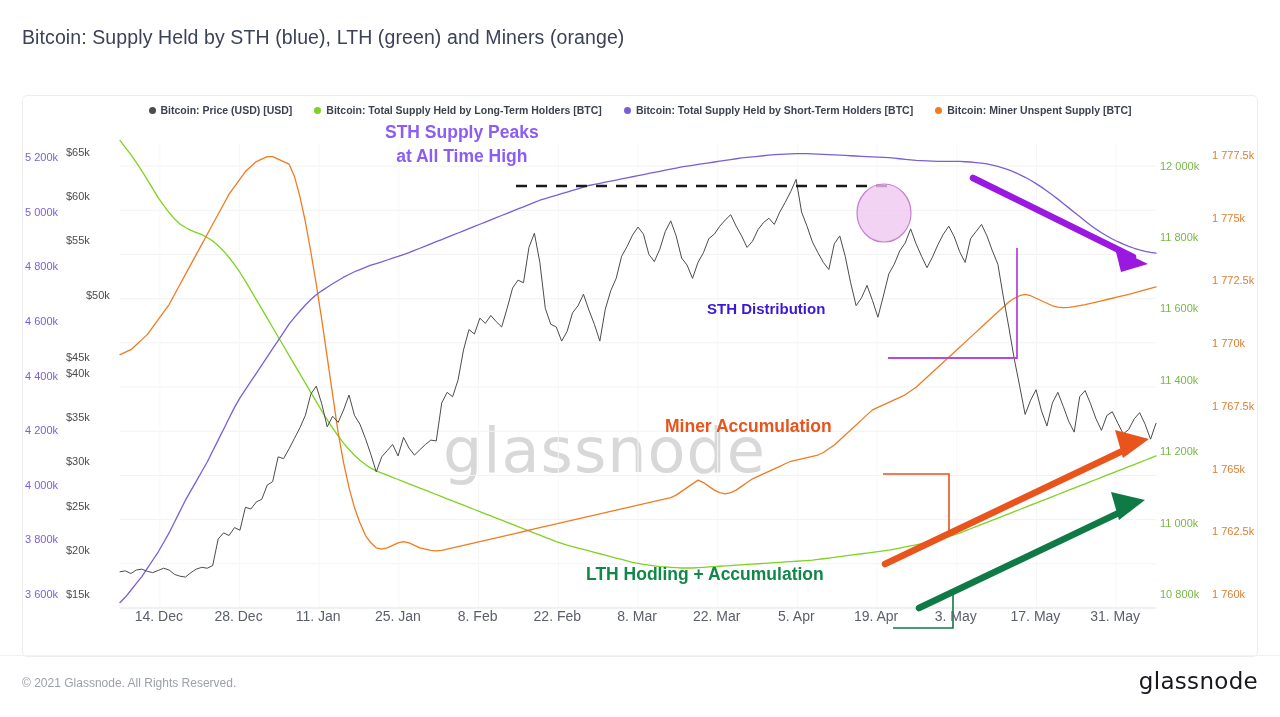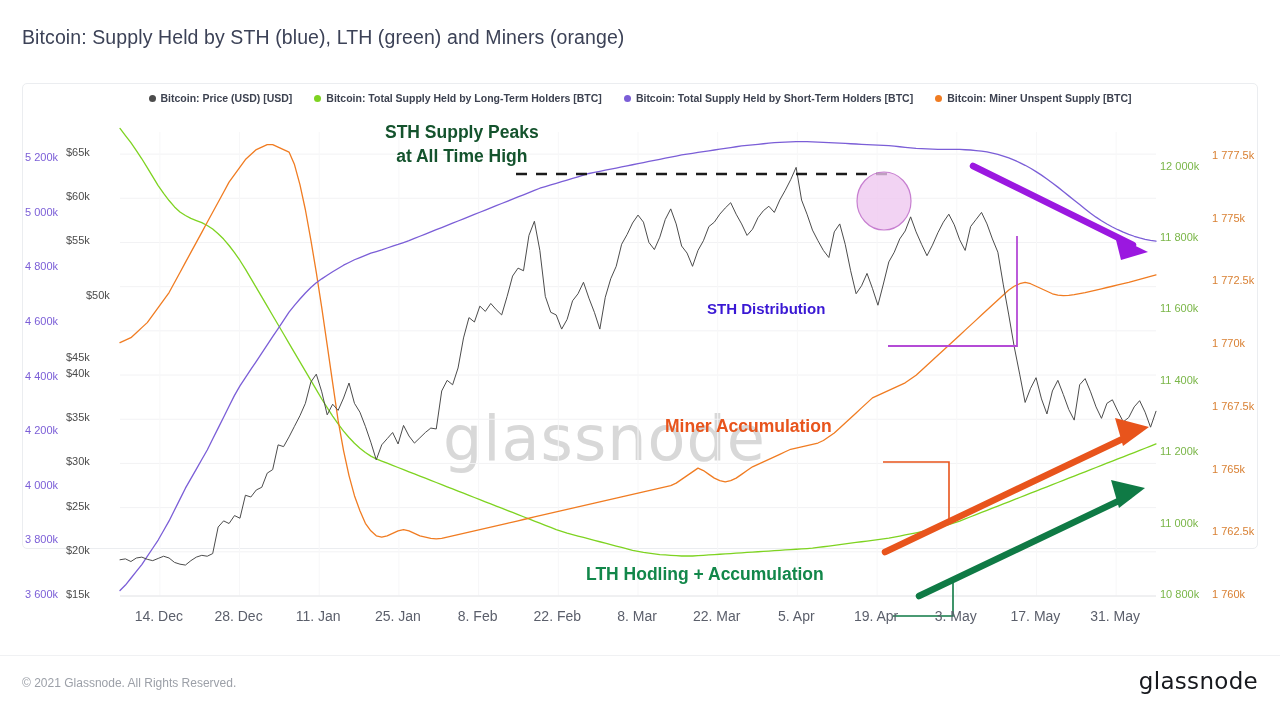--- a/index.html
+++ b/index.html
@@ -9,22 +9,22 @@
     font-family:"Liberation Sans", sans-serif;
     overflow:hidden;
     position:relative;
   }
   #page-title{
     position:absolute;left:22px;top:26px;
     font-size:19.5px;color:#3c4257;letter-spacing:.1px;
     white-space:nowrap;
   }
   #chart-card{
-    position:absolute;left:22px;top:83px;
-    width:1236px;height:466px;
+    position:absolute;left:22px;top:95px;
+    width:1236px;height:562px;
     background:#fff;
     border:1px solid #ebedf0;
     border-radius:5px;
     box-sizing:border-box;
   }
   #legend{
     position:absolute;left:0;top:8px;width:100%;
     display:flex;justify-content:center;align-items:center;
     gap:22px;font-size:10.5px;color:#3d4250;font-weight:bold;
     white-space:nowrap;
@@ -40,21 +40,21 @@
     letter-spacing:1px;pointer-events:none;
     font-family:"DejaVu Sans", sans-serif;
   }
   .axlabel{position:absolute;font-size:11px;white-space:nowrap;}
   .ax-price{color:#4c4c4c;}
   .ax-sth{color:#7b5ed7;}
   .ax-lth{color:#7ab648;}
   .ax-miner{color:#d98033;}
   .xlabel{position:absolute;font-size:14px;color:#5b5f6b;white-space:nowrap;}
   .annot{position:absolute;font-weight:bold;white-space:nowrap;}
-  #ann-sth-peak{left:385px;top:121px;font-size:17.5px;color:#14532d;line-height:1.35;text-align:center;}
+  #ann-sth-peak{left:385px;top:121px;font-size:17.5px;color:#8b5cf6;line-height:1.35;text-align:center;}
   #ann-sth-dist{left:707px;top:300px;font-size:15px;color:#3a18d4;}
   #ann-miner{left:665px;top:416px;font-size:17.5px;color:#e8541c;}
   #ann-lth{left:586px;top:564px;font-size:17.5px;color:#12874a;}
   #footer-copy{
     position:absolute;left:22px;top:676px;
     font-size:12px;color:#9ca0a8;
   }
   #footer-logo{
     position:absolute;right:22px;top:668px;
     font-size:23px;color:#16181d;letter-spacing:.3px;

